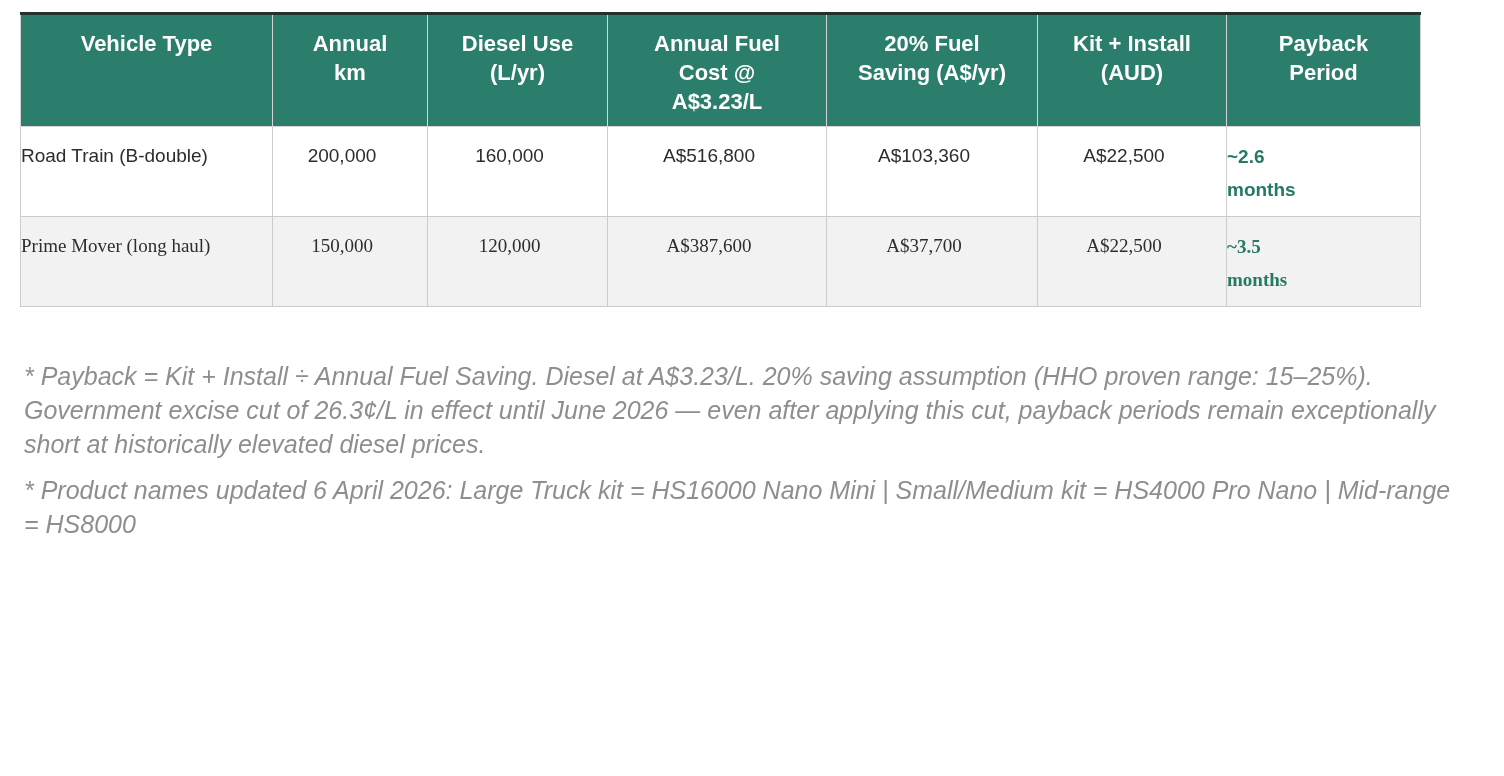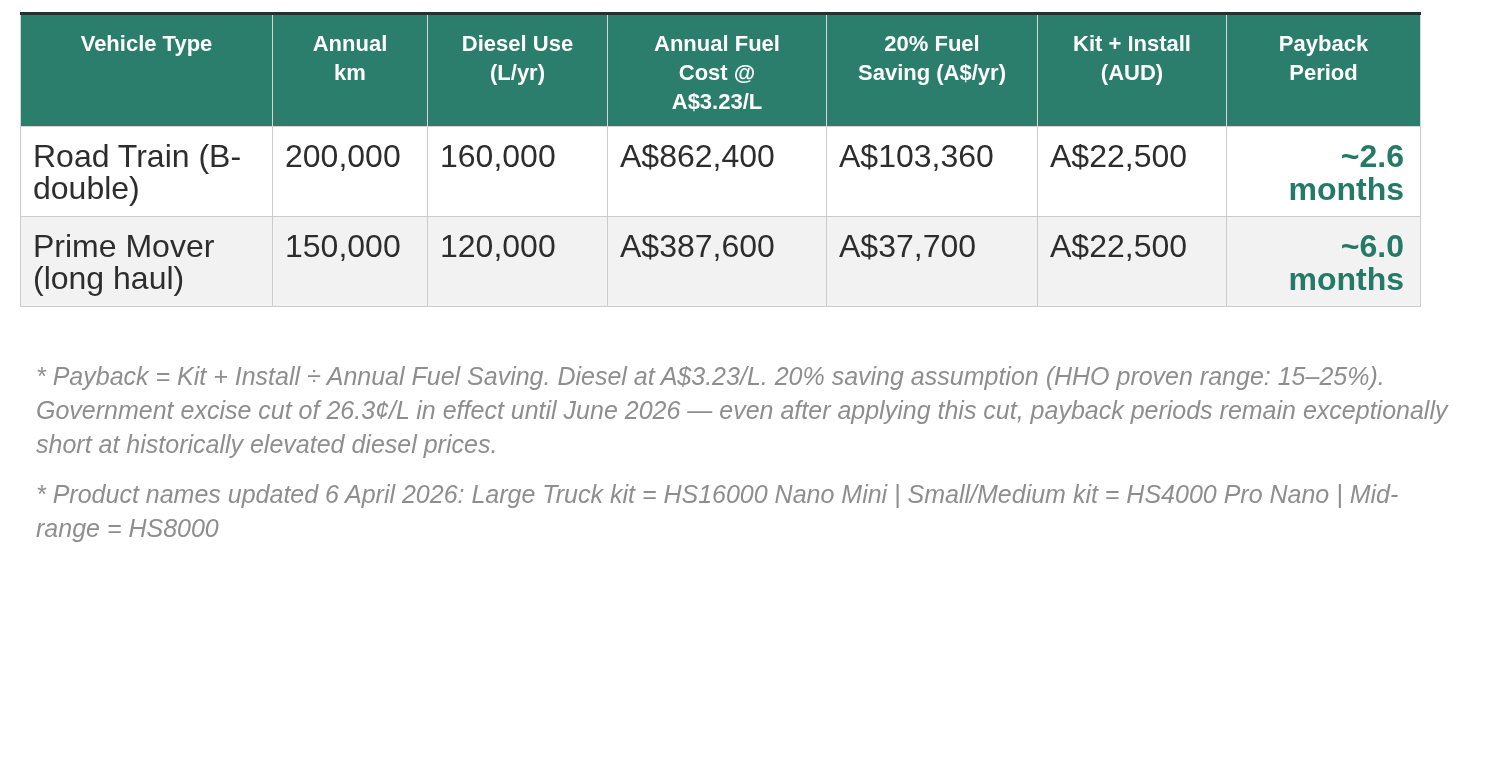--- a/index.html
+++ b/index.html
@@ -37,47 +37,46 @@
     font-weight: bold;
     text-align: center;
     vertical-align: top;
     padding: 14px 18px 10px 18px;
     height: 106px;
     line-height: 29px;
     white-space: pre-line;
     border-color: #d6d6d6;
   }
   td {
-    font-size: 32px;
+    font-size: 19px;
     color: var(--cell-text);
     vertical-align: top;
-    padding: 13px 16px 10px 12px;
+    padding: 13px 16px 10px 0;
     height: 86px;
     line-height: 32px;
   }
   tr.row-odd td { background: var(--row-plain); }
-  tr.row-even td { background: var(--row-stripe); }
+  tr.row-even td { background: var(--row-stripe); font-family: Liberation Serif, serif; }
   td.cell-left { text-align: left; }
-  td.cell-num { text-align: left; }
+  td.cell-num { text-align: center; }
   td.cell-payback {
-    text-align: right;
     color: var(--payback);
     font-weight: bold;
   }
   td.cell-payback div { line-height: 33px; }
 
   .footnotes {
     margin-top: 52px;
     width: 1452px;
     color: var(--footnote);
     font-style: italic;
     font-size: 25px;
     line-height: 34px;
   }
-  .footnotes p { margin: 16px; }
+  .footnotes p { margin: 4px; }
   .footnotes p + p { margin-top: 12px; }
 </style>
 </head>
 <body>
 
 <div class="page">
 
   <table class="data-table">
     <colgroup>
       <col style="width:252px">
@@ -104,37 +103,37 @@
 (AUD)</th>
         <th>Payback
 Period</th>
       </tr>
     </thead>
     <tbody>
       <tr class="row-odd">
         <td class="cell-left">Road Train (B-double)</td>
         <td class="cell-num">200,000</td>
         <td class="cell-num">160,000</td>
-        <td class="cell-num">A$862,400</td>
+        <td class="cell-num">A$516,800</td>
         <td class="cell-num">A$103,360</td>
         <td class="cell-num">A$22,500</td>
         <td class="cell-payback">
           <div>~2.6</div>
           <div>months</div>
         </td>
       </tr>
       <tr class="row-even">
         <td class="cell-left">Prime Mover (long haul)</td>
         <td class="cell-num">150,000</td>
         <td class="cell-num">120,000</td>
         <td class="cell-num">A$387,600</td>
         <td class="cell-num">A$37,700</td>
         <td class="cell-num">A$22,500</td>
         <td class="cell-payback">
-          <div>~6.0</div>
+          <div>~3.5</div>
           <div>months</div>
         </td>
       </tr>
     </tbody>
   </table>
 
   <div class="footnotes">
     <p>* Payback = Kit + Install ÷ Annual Fuel Saving. Diesel at A$3.23/L. 20% saving assumption (HHO proven range: 15–25%). Government excise cut of 26.3¢/L in effect until June 2026 — even after applying this cut, payback periods remain exceptionally short at historically elevated diesel prices.</p>
     <p>* Product names updated 6 April 2026: Large Truck kit = HS16000 Nano Mini | Small/Medium kit = HS4000 Pro Nano | Mid-range = HS8000</p>
   </div>

